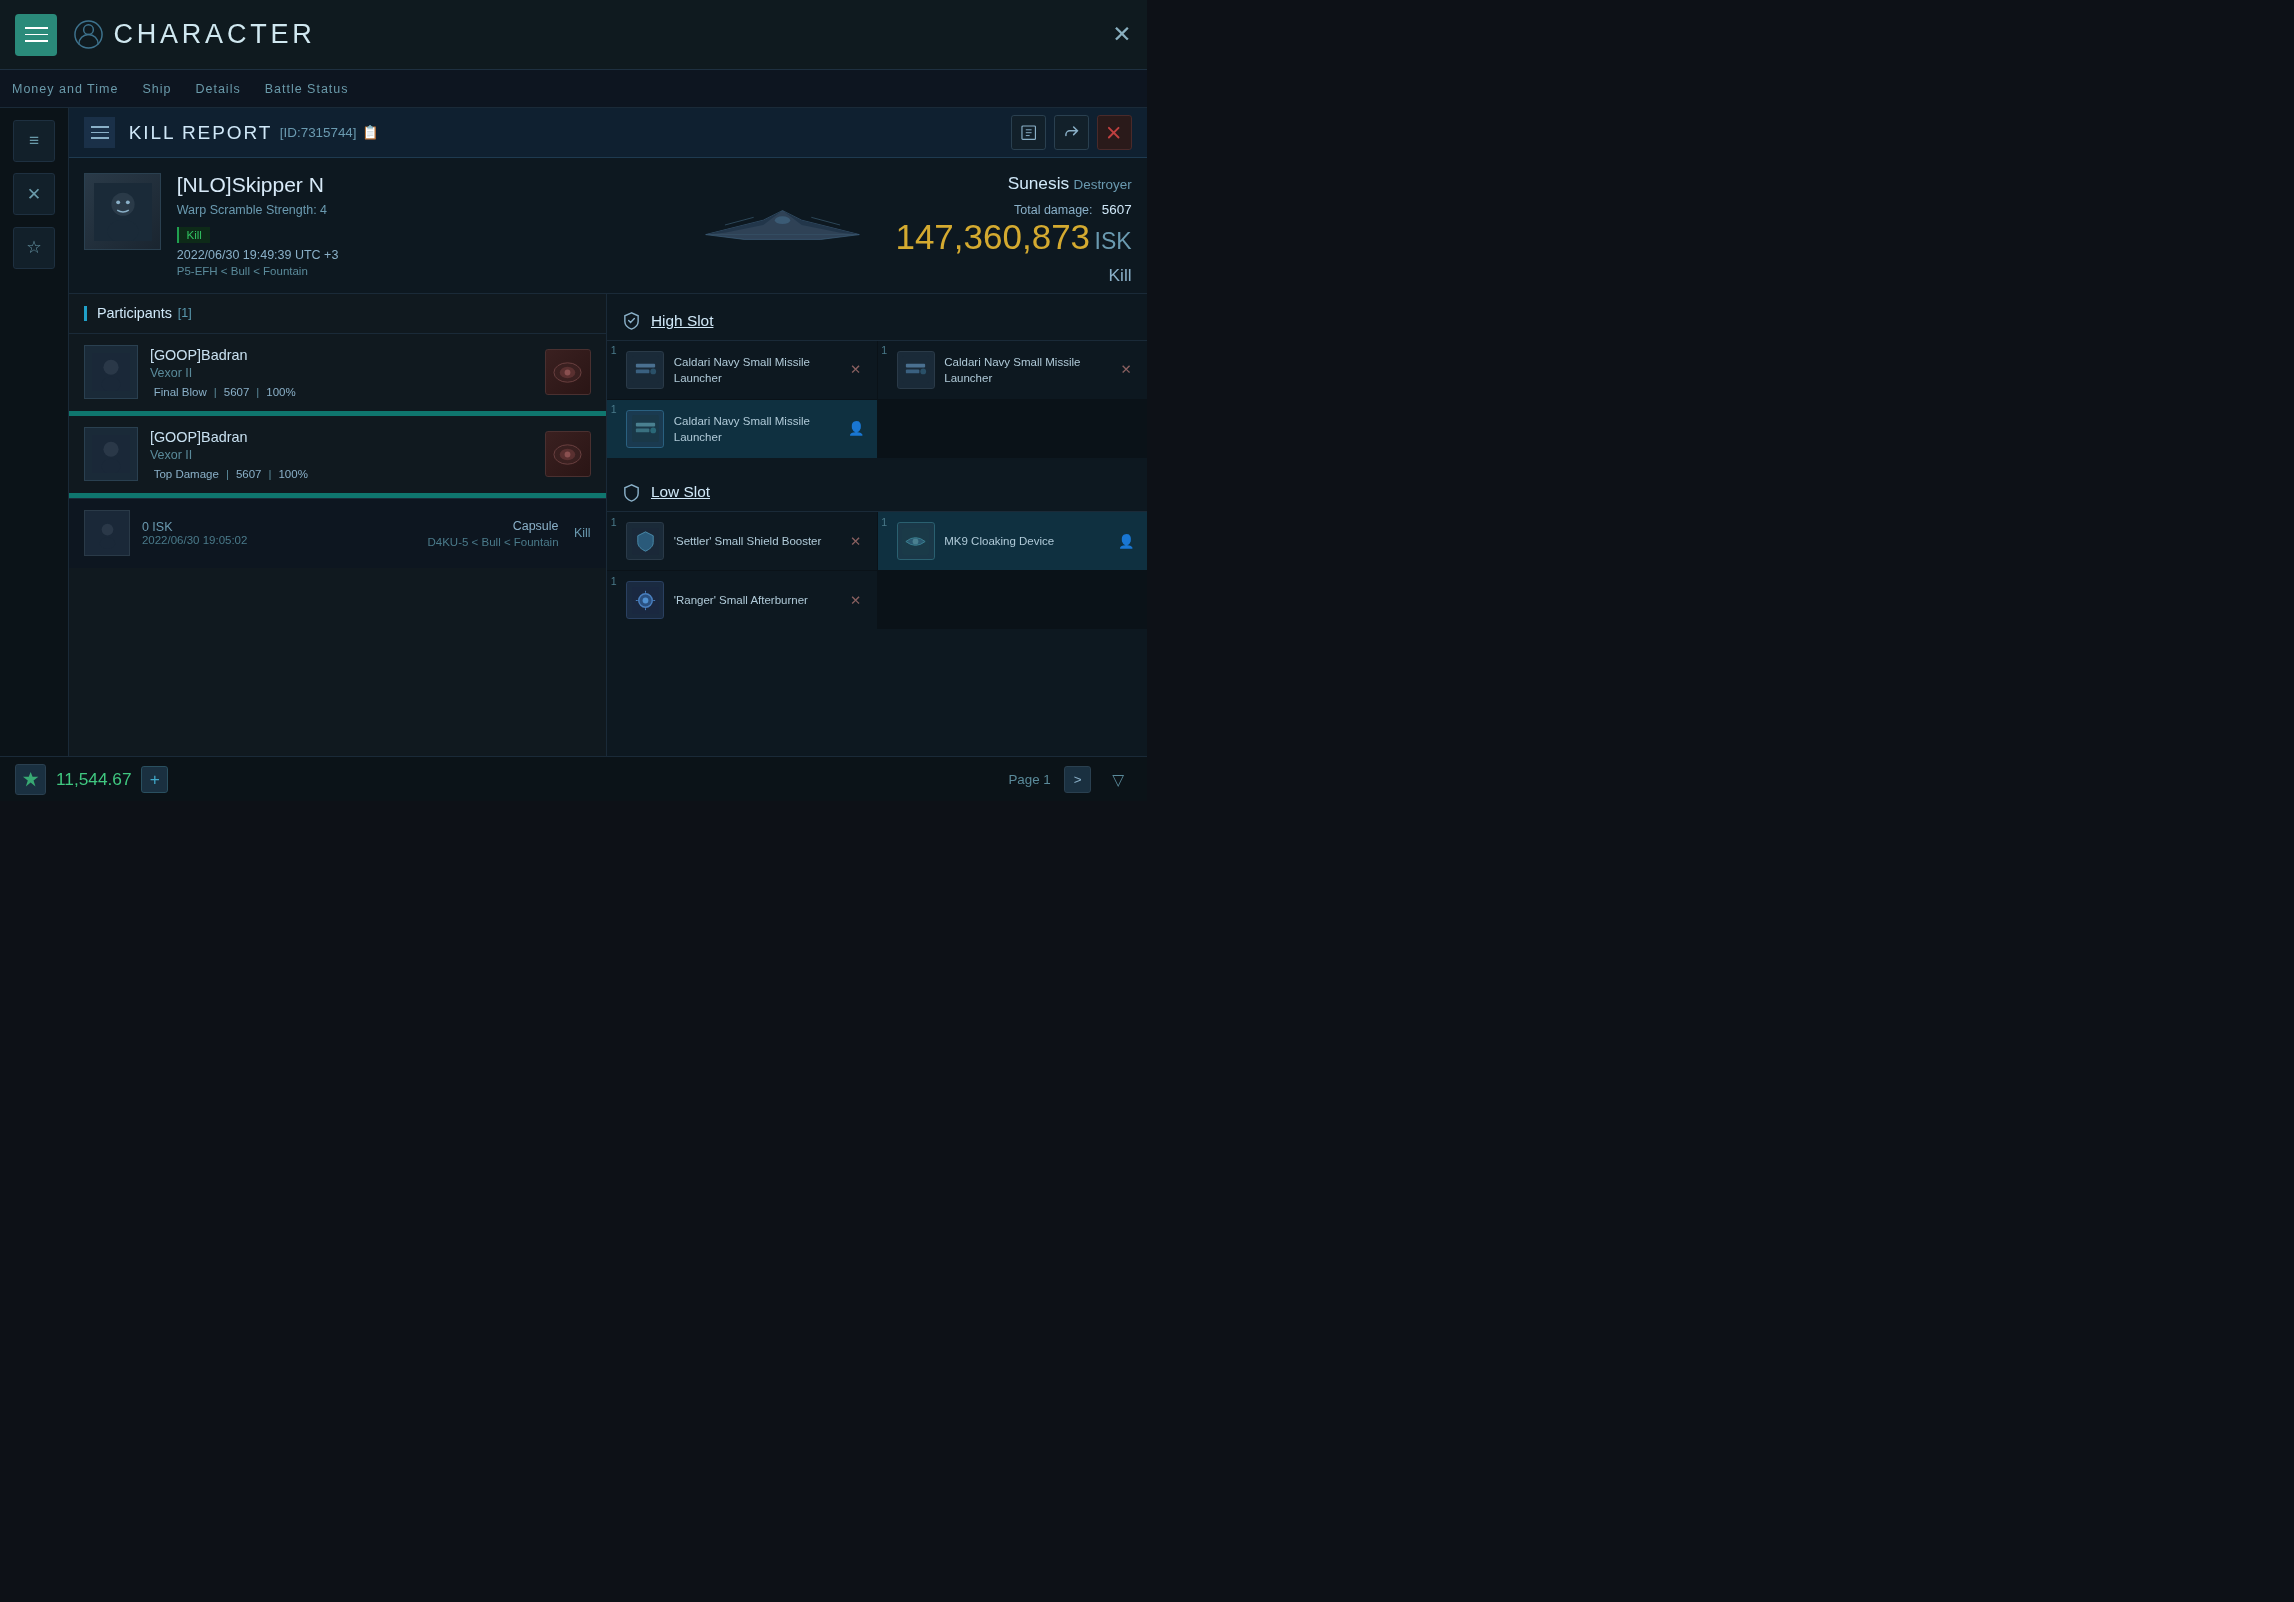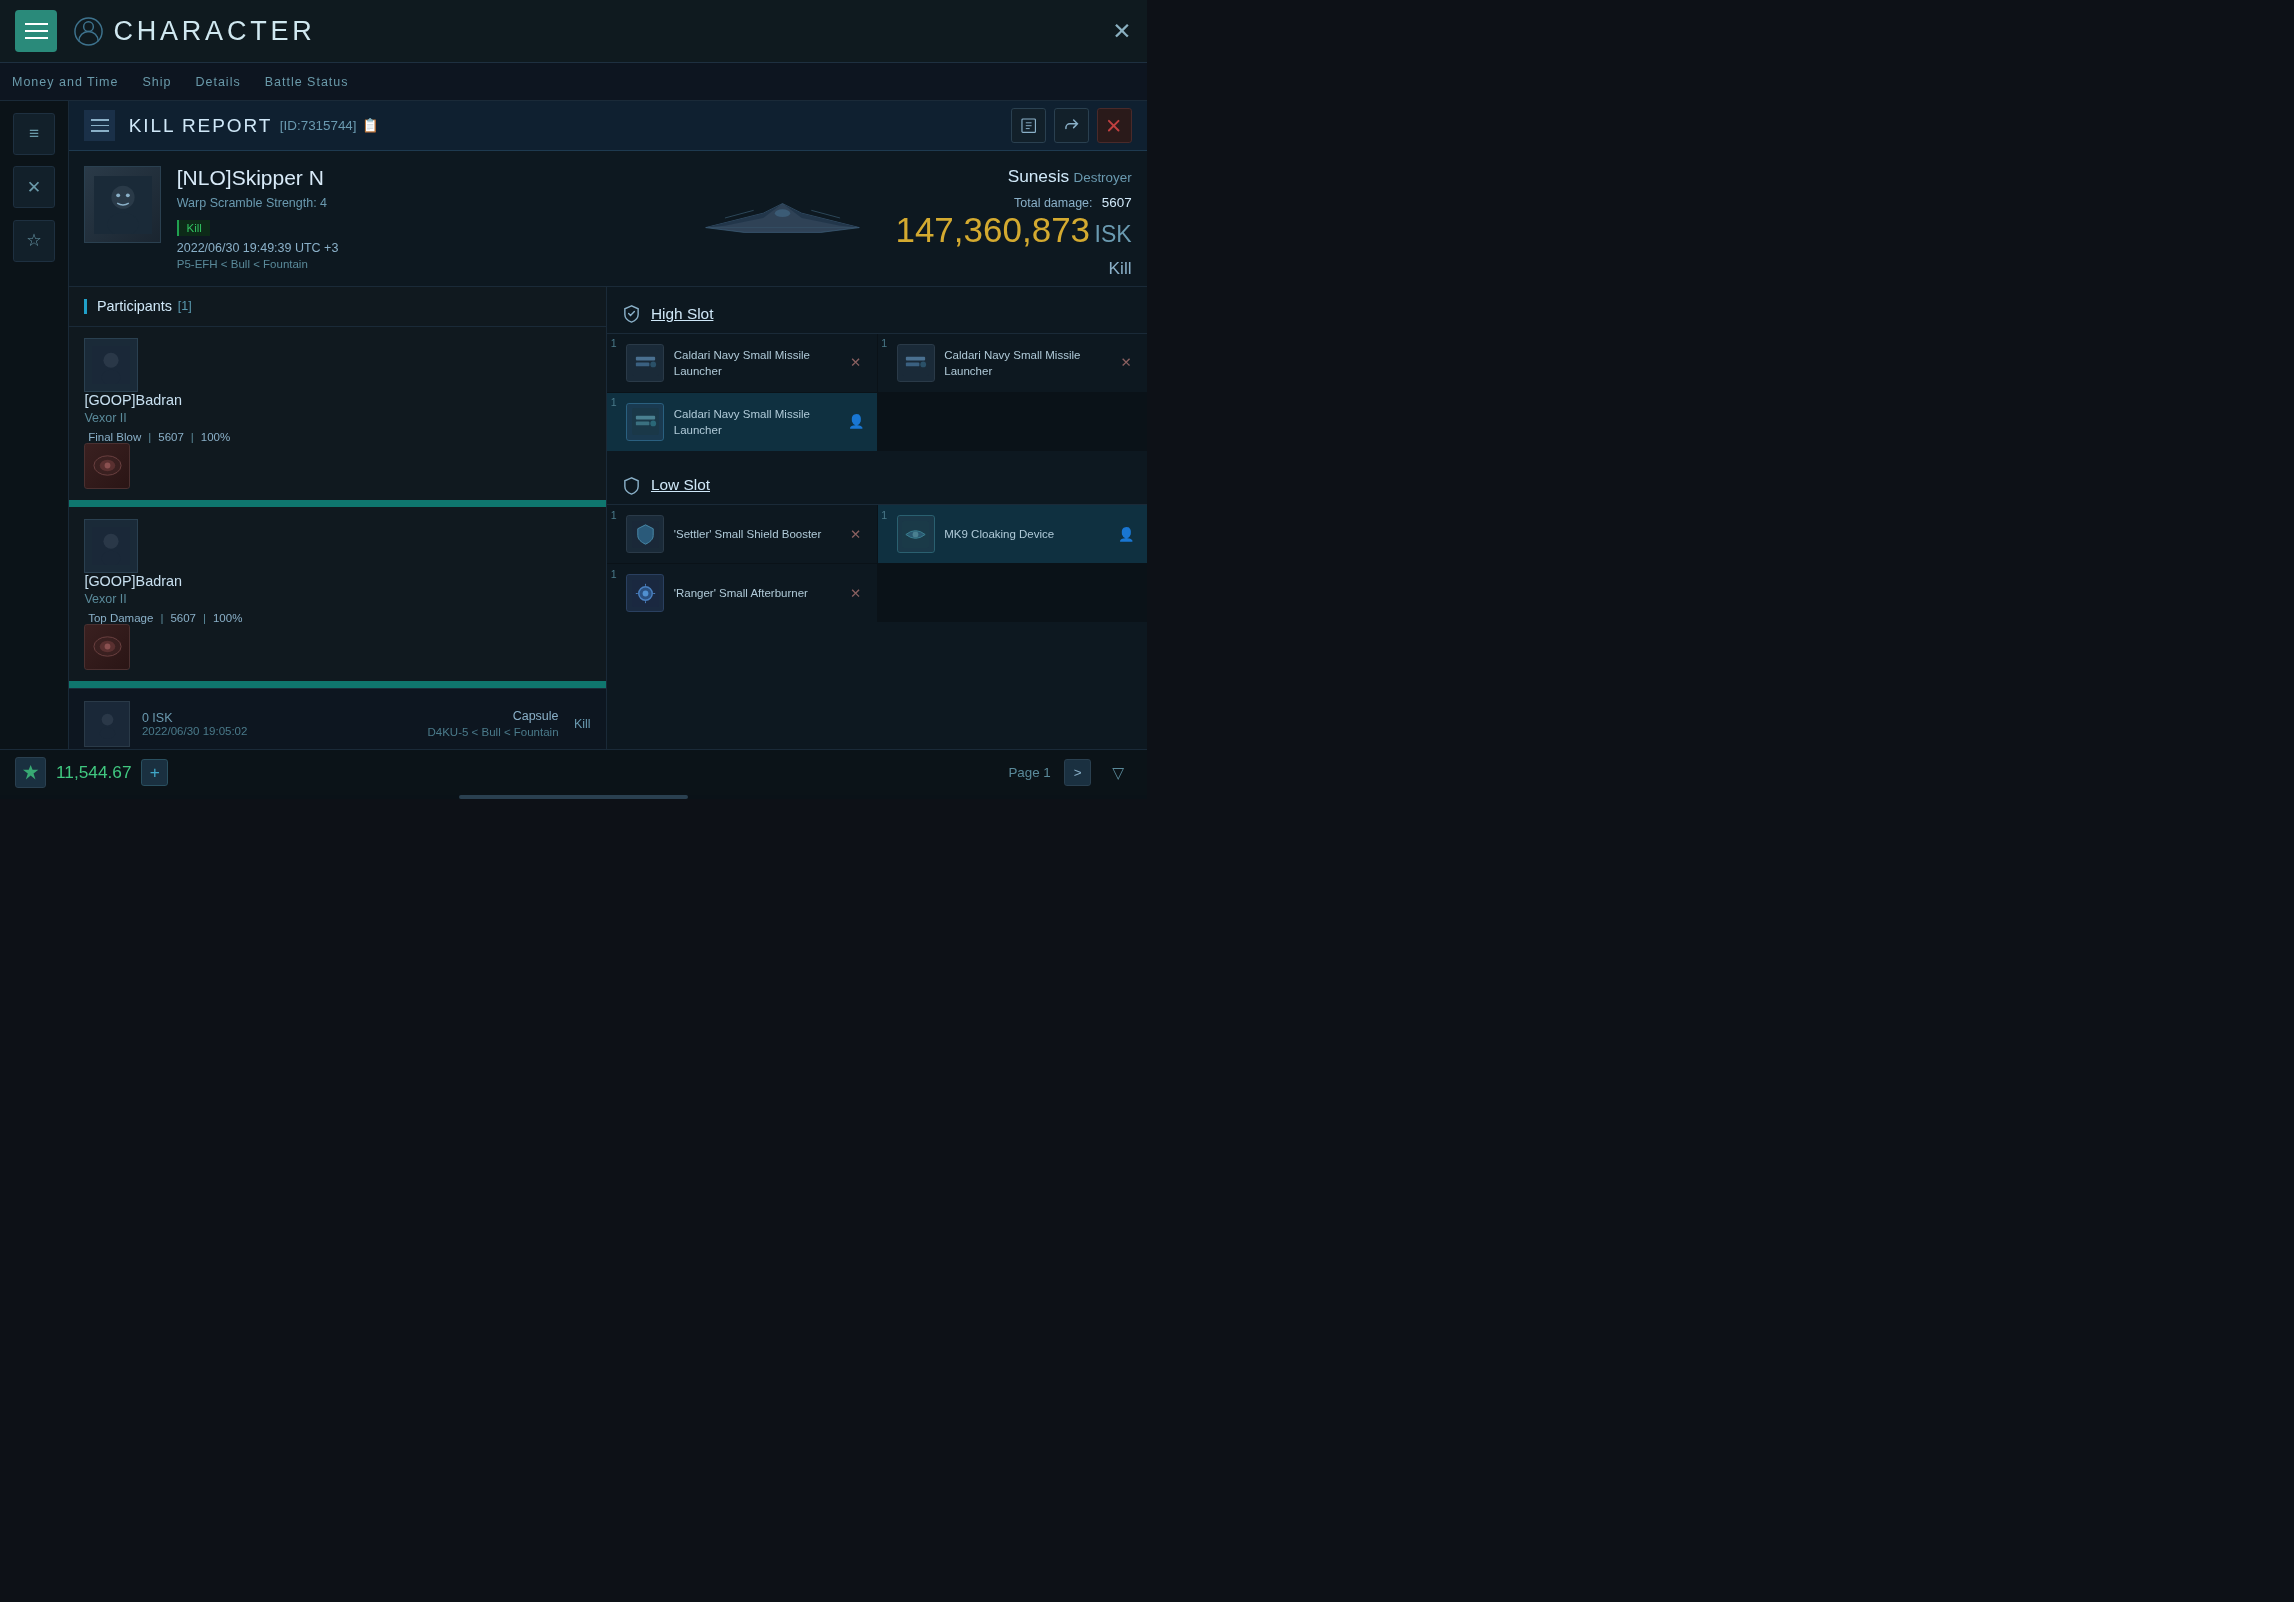--- a/index.html
+++ b/index.html
@@ -9,21 +9,21 @@
       font-family: 'Segoe UI', Arial, sans-serif;
       width: 1147px;
       height: 801px;
       overflow: hidden;
       position: relative;
     }
 
     
     .top-bar {
       background: #0f1a1f;
-      height: 63px;
+      height: 70px;
       display: flex;
       align-items: center;
       padding: 0 15.4px;
       border-bottom: 1px solid #1e3040;
     }
     .menu-btn {
       width: 42px;
       height: 42px;
       background: #2a8a7a;
       border-radius: 3.8px;
@@ -331,24 +331,24 @@
       height: 15.4px;
       background: #20a0c8;
       margin-right: 3.8px;
     }
     .participants-count {
       color: #5a9ab0;
       font-size: 12.5px;
     }
     .participant-item {
       display: flex;
+      align-items: center;
       padding: 11.5px 15.4px;
-      border-bottom: 7px solid #0f766e;
+      border-bottom: 5px solid #0f766e;
       position: relative;
-      flex-direction: column;
     }
     .p-avatar {
       width: 54px;
       height: 54px;
       background: #1a2a38;
       border: 1px solid #2a4050;
       margin-right: 11.5px;
       flex-shrink: 0;
       display: flex;
       align-items: center;

